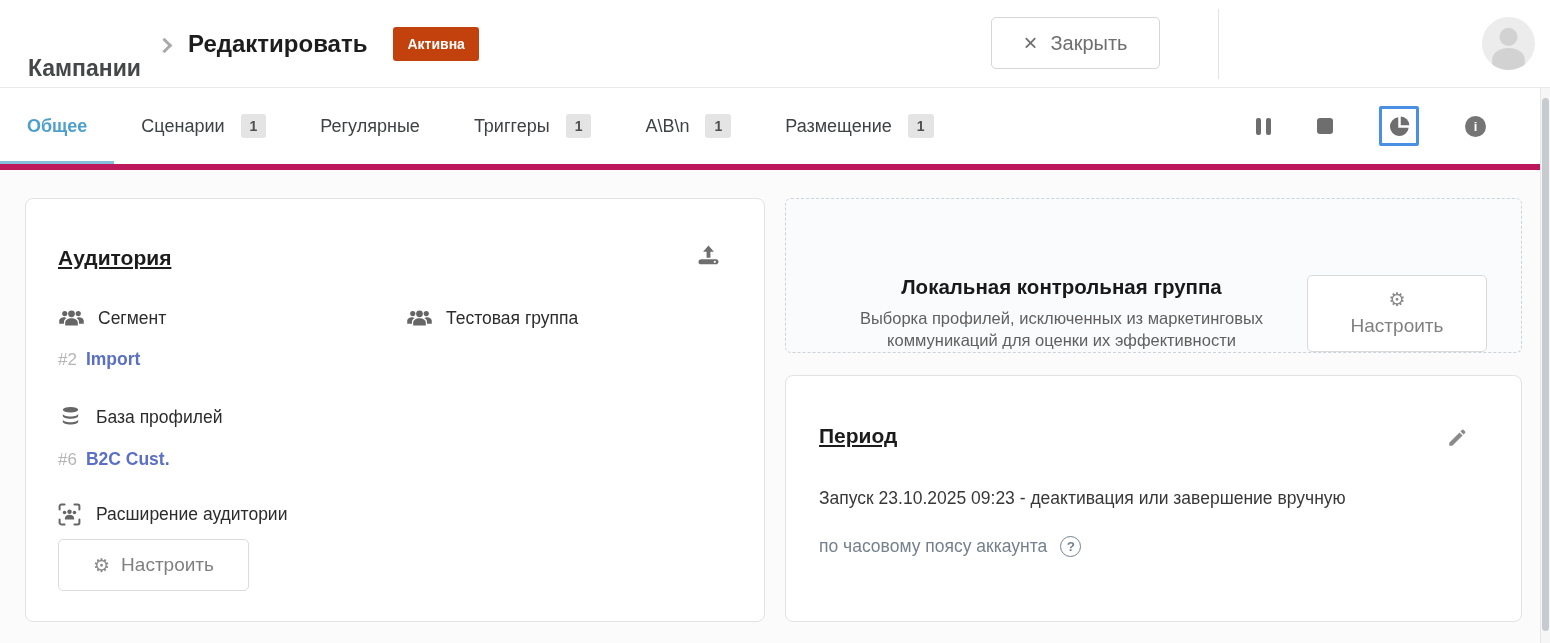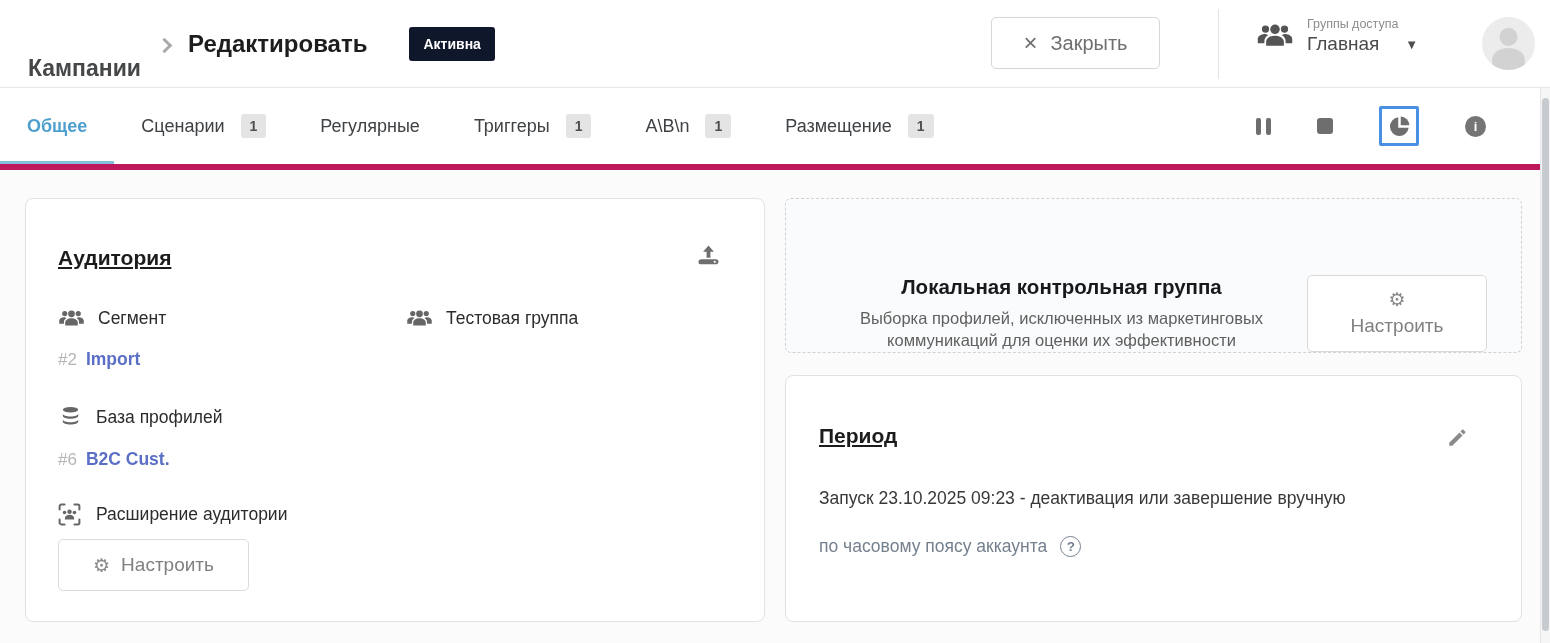--- a/index.html
+++ b/index.html
@@ -7,22 +7,22 @@
     font-family:"Liberation Sans","DejaVu Sans",sans-serif; }
 
   
   .header { position:absolute; left:0; top:0; width:1550px; height:88px; background:#fff;
     border-bottom:1px solid #e8e8e8; }
   .breadcrumb { position:absolute; left:28px; top:0; height:88px; display:flex; align-items:center; gap:18px; }
   .bc-parent { font-size:23px; font-weight:700; color:#454749;margin-top:48px; }
   .bc-chevron { width:11px; height:11px; border-top:3px solid #a9a9a9; border-right:3px solid #a9a9a9;
     transform:rotate(45deg); margin-top:2px; }
   .bc-current { font-size:24px; font-weight:700; color:#1d1d1d; }
-  .status-badge { background:#0f172a; color:#fff; font-size:14px; font-weight:700;
-    padding:9px 14px; border-radius:3px; margin-left:24px; }
+  .status-badge { background:#c2410c; color:#fff; font-size:14px; font-weight:700;
+    padding:9px 14px; border-radius:3px; margin-left:8px; }
   .close-btn { position:absolute; left:991px; top:17px; width:169px; height:52px; background:#fff;
     border:1px solid #d6d6d6; border-radius:5px; display:flex; align-items:center; justify-content:center;
     gap:13px; cursor:pointer; }
   .close-x { font-size:24px; color:#6f6f6f; line-height:1; }
   .close-label { font-size:20px; color:#6f6f6f; }
   .hdr-divider { position:absolute; left:1218px; top:9px; width:1px; height:70px; background:#e3e3e3; }
   .access { position:absolute; left:1256px; top:17px; display:flex; align-items:center; gap:13px; cursor:pointer; }
   .access svg { flex:none; }
   .access-text { display:flex; flex-direction:column; }
   .access-label { font-size:12.5px; color:#8d8d8d; margin-bottom:2px; }
@@ -103,37 +103,20 @@
     <span class="status-badge">Активна</span>
   </div>
 
   <div class="close-btn">
     <span class="close-x">×</span>
     <span class="close-label">Закрыть</span>
   </div>
 
   <div class="hdr-divider"></div>
 
-  <div class="access">
-    <svg width="38" height="32" viewBox="0 0 24 20" fill="#545454">
-      <circle cx="6" cy="5.6" r="2.3"></circle>
-        <circle cx="18" cy="5.6" r="2.3"></circle>
-      <path d="M6 8.8c-2.9 0-4.9 1.4-4.9 3.2v2.6h4.2v-1.4c0-1.5.9-2.8 2.4-3.6A6.6 6.6 0 006 8.8z"></path>
-      <path d="M18 8.8c2.9 0 4.9 1.4 4.9 3.2v2.6h-4.2v-1.4c0-1.5-.9-2.8-2.4-3.6a6.6 6.6 0 011.7-.8z"></path>
-      <circle cx="12" cy="5.8" r="3"></circle>
-      <path d="M12 9.8c-3.2 0-5.6 1.7-5.6 3.8v2.6h11.2v-2.6c0-2.1-2.4-3.8-5.6-3.8z"></path>
-    </svg>
-    <div class="access-text">
-      <span class="access-label">Группы доступа</span>
-      <span class="access-value-row">
-        <span class="access-value">Главная</span>
-        <span class="access-caret">▼</span>
-      </span>
-    </div>
-  </div>
 
   <div class="avatar">
     <svg width="53" height="53" viewBox="0 0 24 24">
       <circle cx="12" cy="9" r="4.1" fill="#d2d2d2"></circle>
       <path d="M12 14c-4.4 0-7.4 2.4-7.4 5.4V24h14.8v-4.6c0-3-3-5.4-7.4-5.4z" fill="#d2d2d2"></path>
     </svg>
   </div>
 </div>
 
 <div class="tabbar">

